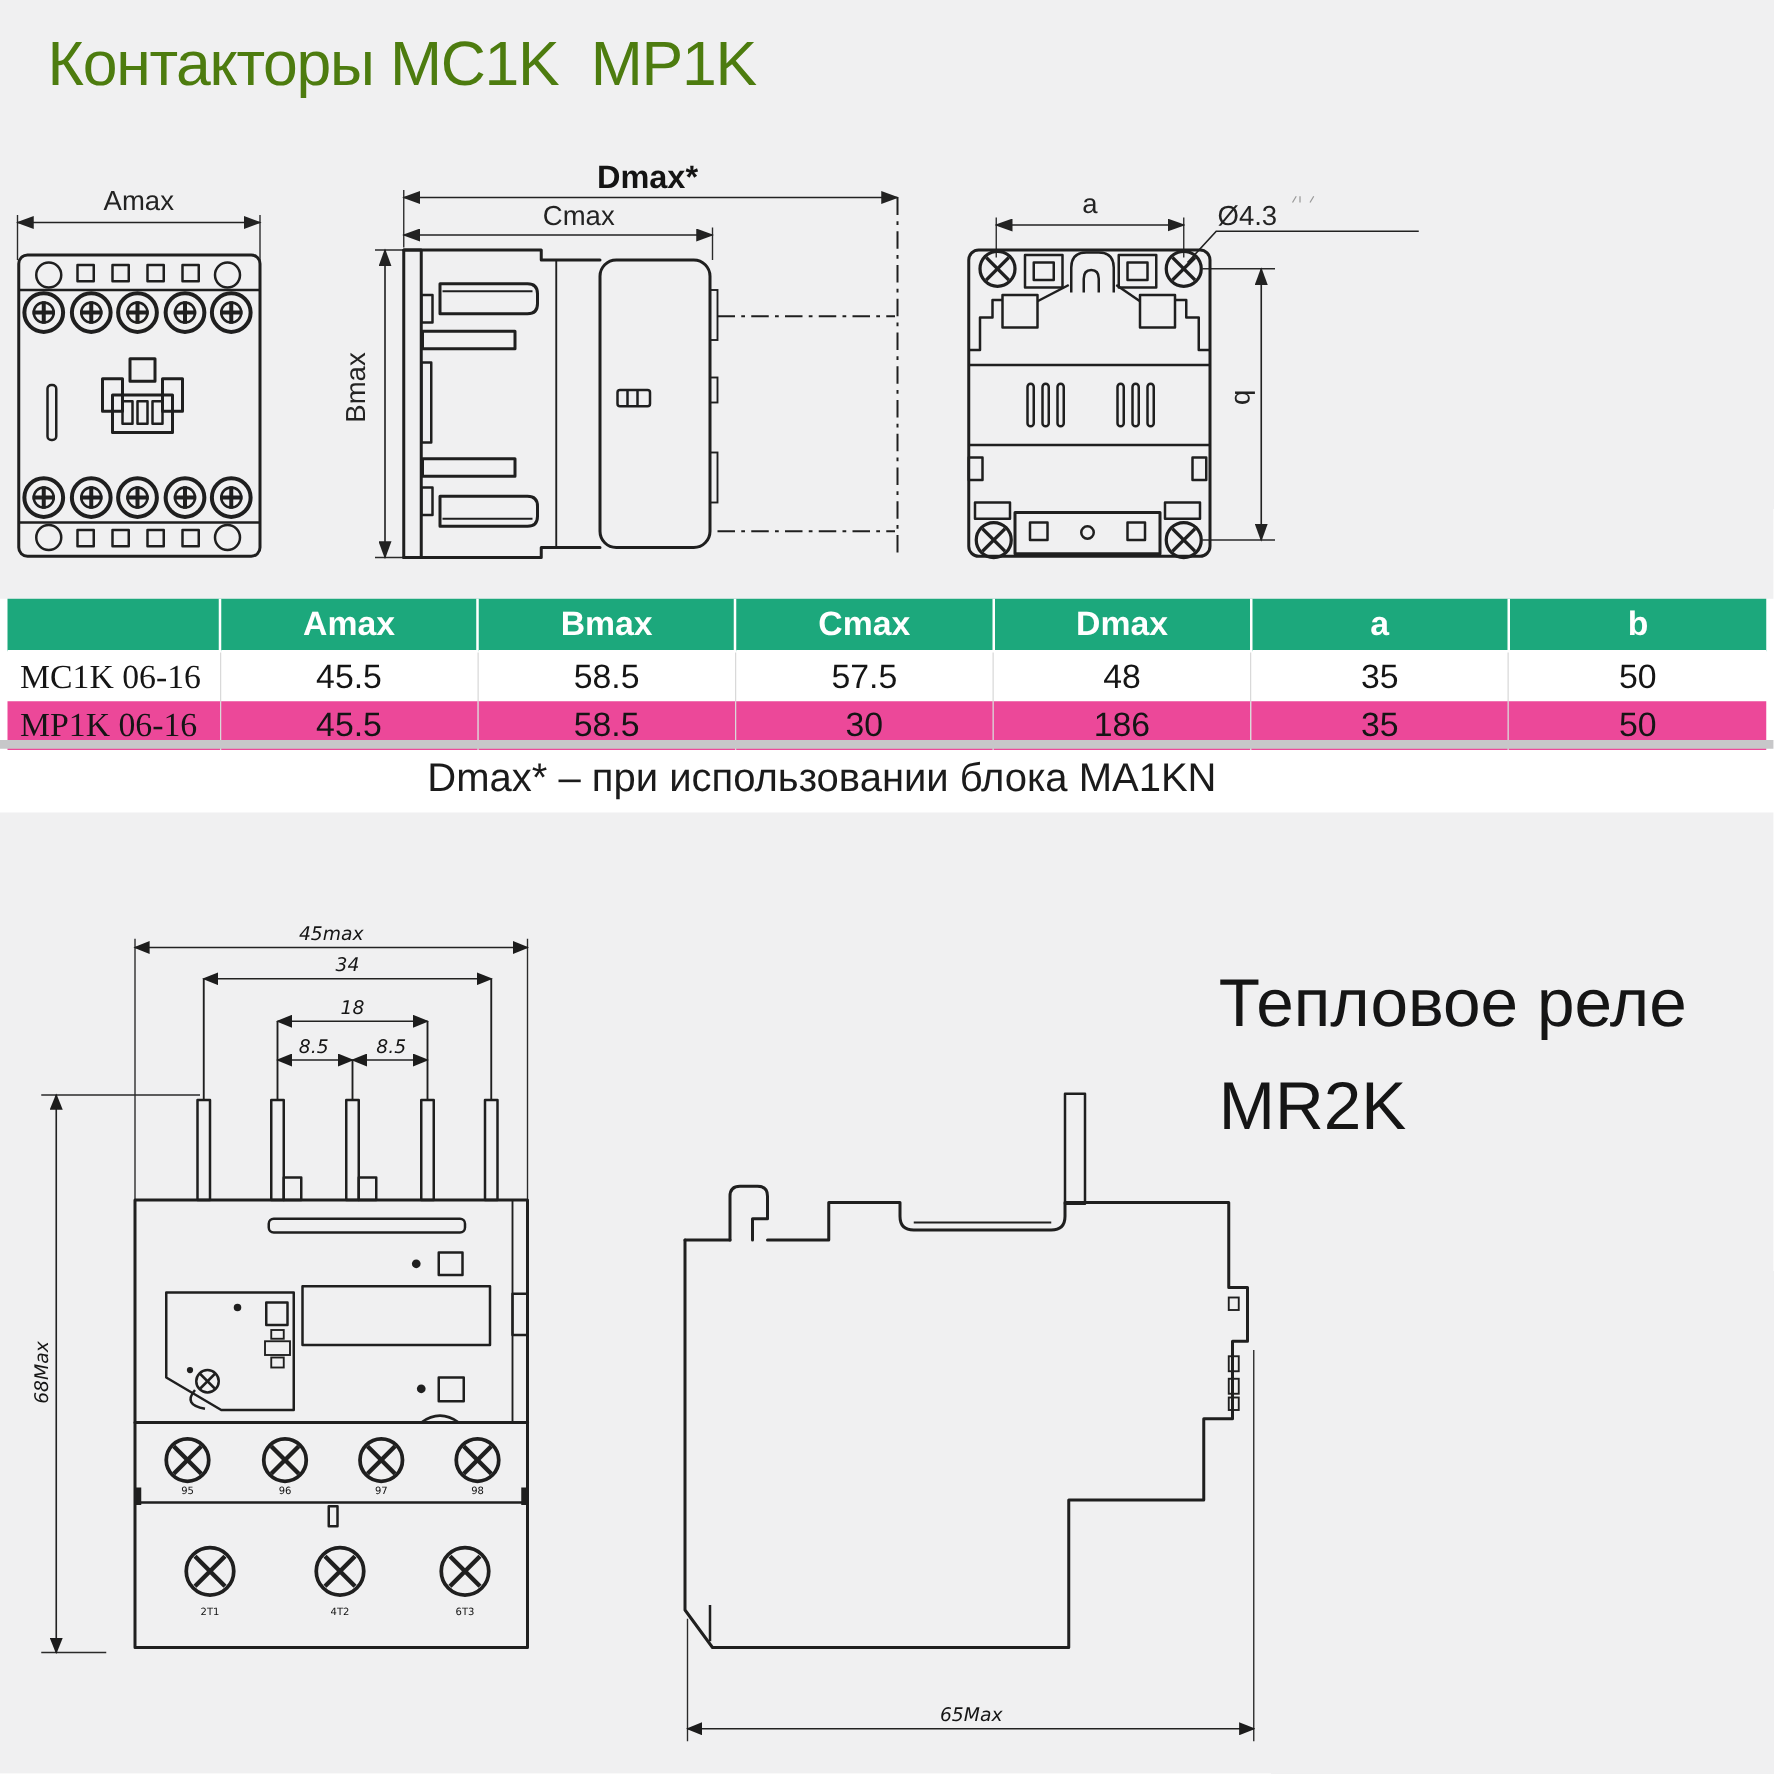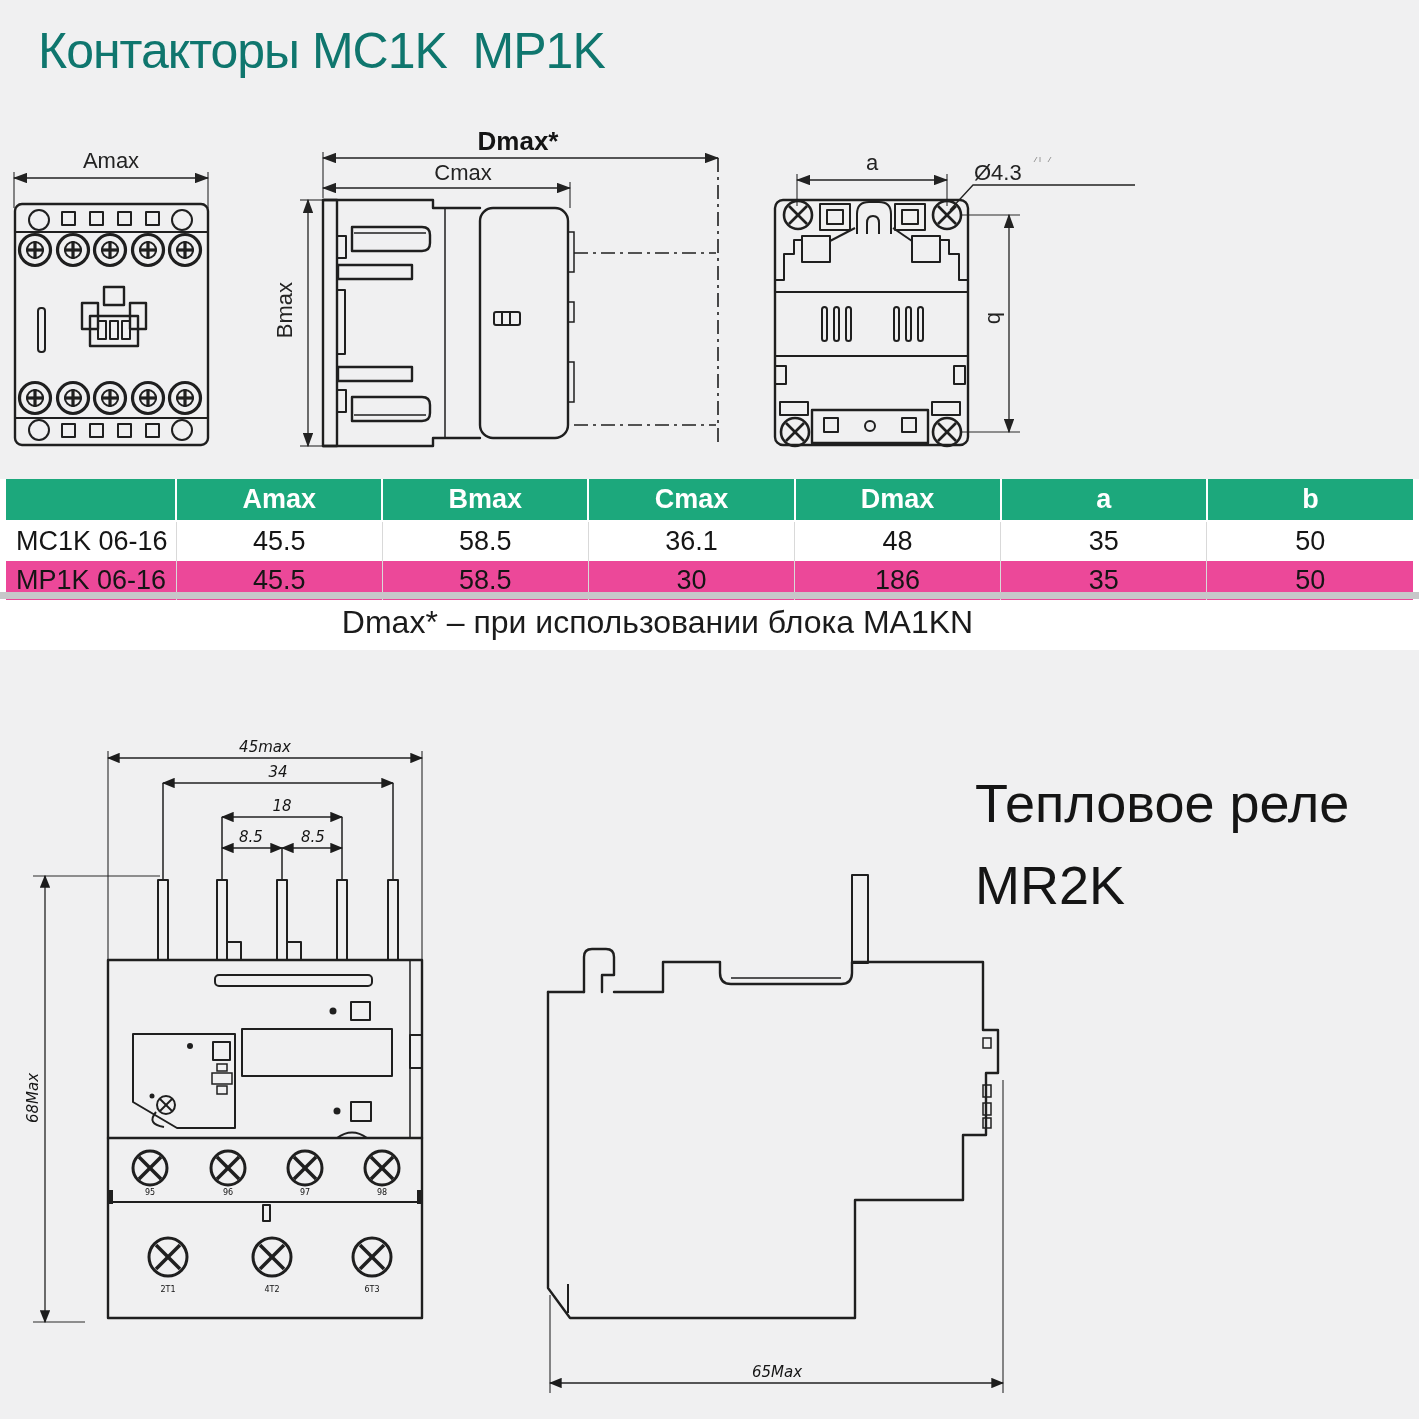--- a/index.html
+++ b/index.html
@@ -1,32 +1,32 @@
 <!DOCTYPE html>
 <html><head>
 <meta charset="utf-8">
 <style>
   html,body{margin:0;padding:0;background:#ffffff;}
   .page{position:relative;width:1419px;height:1419px;background:#ffffff;
         font-family:"Liberation Sans",sans-serif;overflow:hidden;}
   .gray-top{position:absolute;left:0;top:0;width:1419px;height:479px;background:#f0f0f1;}
   .gray-bottom{position:absolute;left:0;top:650px;width:1419px;height:769px;background:#f0f0f1;}
   .page-title{position:absolute;left:38px;top:22px;margin:0;font-size:50px;font-weight:400;
-        color:#0f766e;letter-spacing:-1px;white-space:pre;}
+        color:#4d7c0f;letter-spacing:-1px;white-space:pre;}
   .relay-title{position:absolute;left:975px;top:762px;font-size:54px;color:#151515;line-height:82px;}
   .note{position:absolute;left:0;top:604px;width:1315px;text-align:center;font-size:32px;color:#1b1b1b;}
   
   .dim-table{position:absolute;left:6px;top:479px;width:1407px;border-collapse:collapse;table-layout:fixed;}
   .dim-table col.c0{width:170px;}
   .dim-table col.c{width:206px;}
   .dim-table th{background:#1ca87c;color:#ffffff;font-size:27px;font-weight:700;height:39px;
         border-left:2px solid #ffffff;border-bottom:2px solid #ffffff;}
   .dim-table th:first-child{border-left:none;}
   .dim-table td{font-size:27px;color:#151515;text-align:center;height:37px;border-left:1px solid #d9d9d9;}
-  .dim-table td:first-child{border-left:none;}
+  .dim-table td:first-child{border-left:none;font-family:Liberation Serif, serif;}
   .dim-table td.rowhead{text-align:left;padding-left:10px;}
   .dim-table tr.alt td{background:#ec4899;}
   .table-strip{position:absolute;left:0;top:592px;width:1419px;height:7px;background:#c7c7c9;}
   
   svg{position:absolute;overflow:visible;}
   .o{stroke:#1f1f1f;fill:none;stroke-width:2.4;stroke-linejoin:round;stroke-linecap:round;}
   .o2{stroke:#1f1f1f;fill:none;stroke-width:2;stroke-linejoin:round;}
   .o1{stroke:#1f1f1f;fill:none;stroke-width:1.5;}
   .dl{stroke:#222222;fill:none;stroke-width:1.3;}
   .ext{stroke:#2a2a2a;fill:none;stroke-width:1.1;}
@@ -305,21 +305,21 @@
         <th>Dmax</th>
         <th>a</th>
         <th>b</th>
       </tr>
     </thead>
     <tbody>
       <tr>
         <td class="rowhead">MC1K 06-16</td>
         <td>45.5</td>
         <td>58.5</td>
-        <td>36.1</td>
+        <td>57.5</td>
         <td>48</td>
         <td>35</td>
         <td>50</td>
       </tr>
       <tr class="alt">
         <td class="rowhead">MP1K 06-16</td>
         <td>45.5</td>
         <td>58.5</td>
         <td>30</td>
         <td>186</td>

